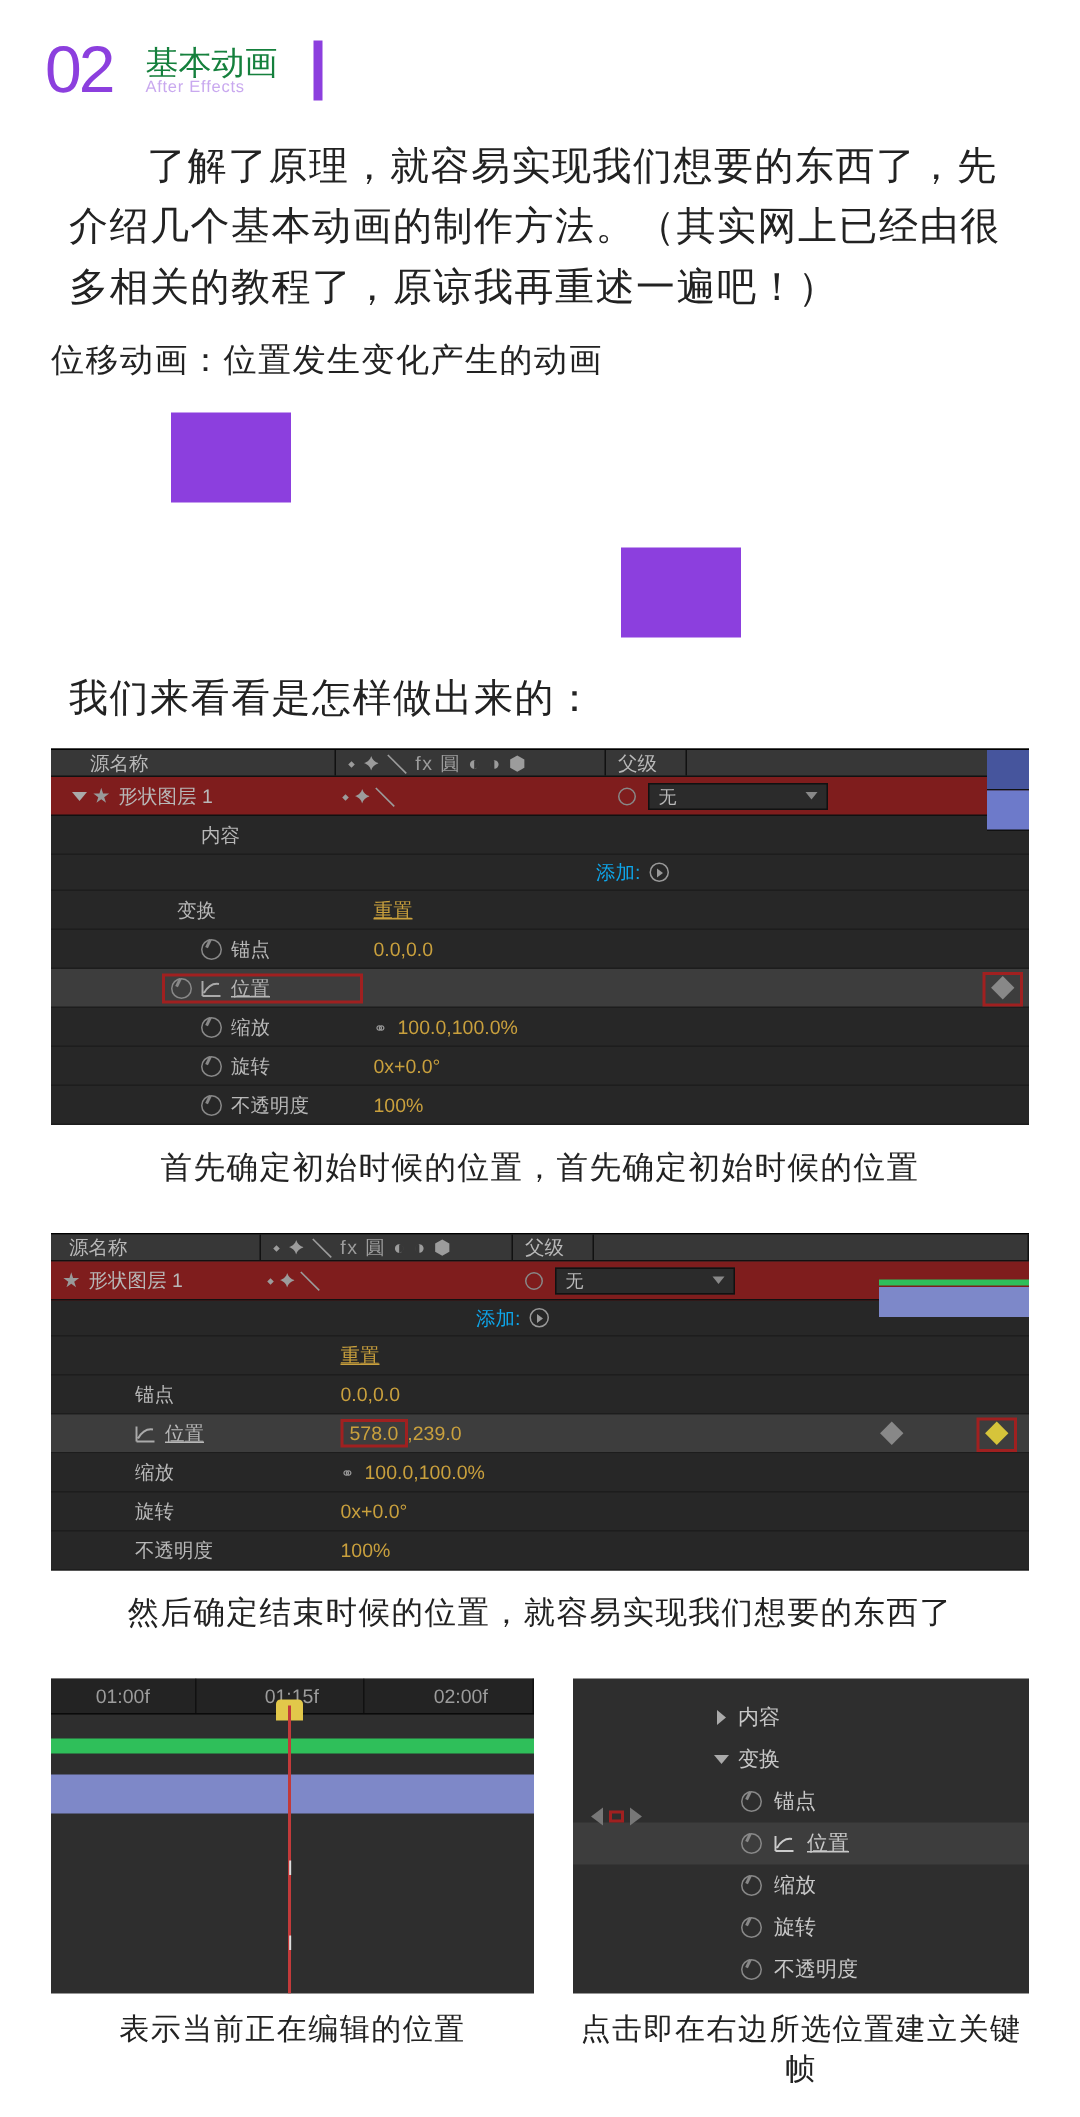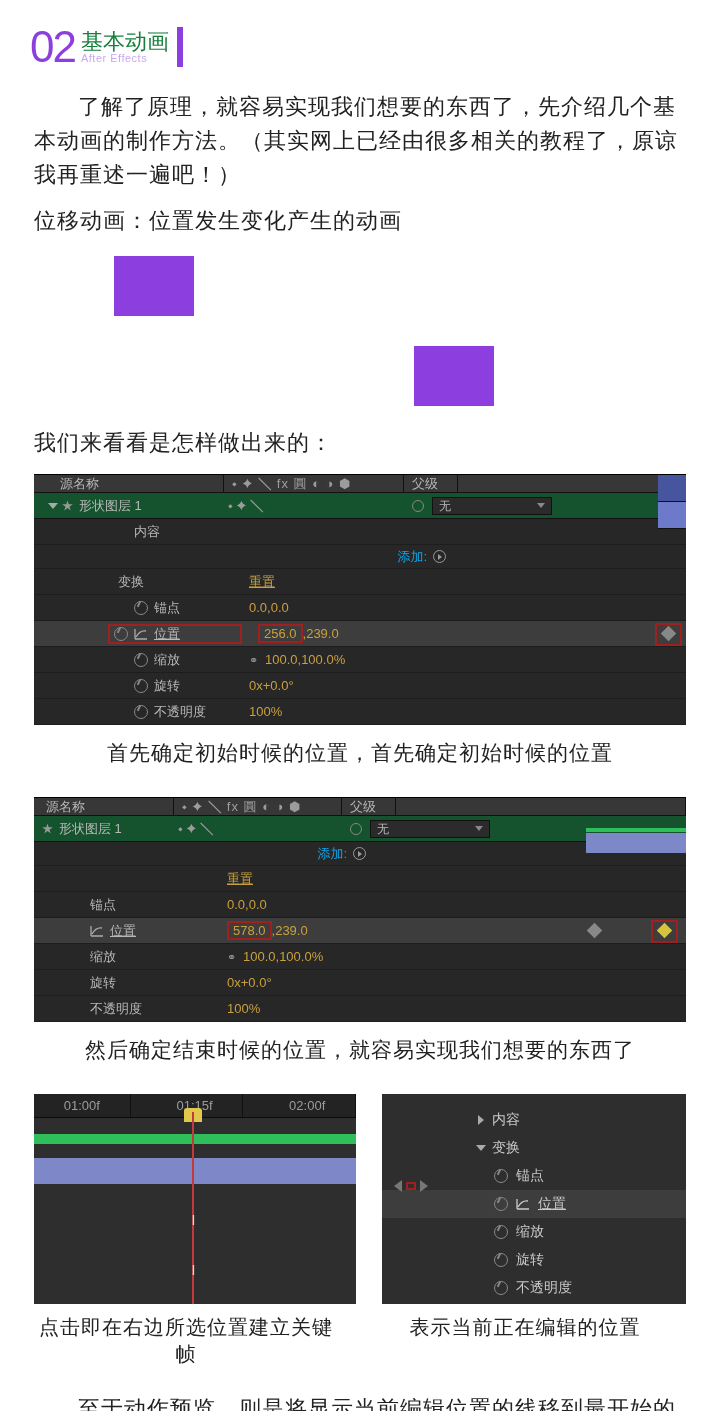--- a/index.html
+++ b/index.html
@@ -1,39 +1,39 @@
 <!DOCTYPE html>
 <html><head>
 <meta charset="utf-8">
 <style>
   * { box-sizing: border-box; margin: 0; padding: 0; }
   body { font-family: "Microsoft YaHei", "PingFang SC", sans-serif; width: 720px; background: #fff; color: #222; }
   .page { padding: 18px 34px 40px; position: relative; }
-  .sect-head { display: flex; align-items: center; gap: 6px; margin: 4px 0 18px -4px; }
+  .sect-head { display: flex; align-items: center; gap: 22px; margin: 4px 0 18px -4px; }
   .sect-num { font-size: 44px; font-weight: 300; color: #8c3fde; letter-spacing: -2px; }
   .sect-title-wrap { display:flex; flex-direction:column; line-height:1; }
   .sect-title { font-size: 22px; color: #15803d; font-weight: 400; }
   .sect-sub { font-size: 11px; color: #c9a9ef; letter-spacing:0.5px; }
   .sect-bar { width: 6px; height: 40px; background: #8c3fde; margin-left: 2px; }
-  .para { font-size: 22px; line-height: 1.55; letter-spacing: 1px; text-indent: 2em; margin: 0 0 14px; }
+  .para { font-size: 26px; line-height: 1.55; letter-spacing: 1px; text-indent: 2em; margin: 0 12px 14px; }
   .para.noind { text-indent: 0; }
   .h2 { font-size: 22px; font-weight: 400; margin: 4px 0 20px; letter-spacing: 1px; }
   .demo-area { height: 170px; position: relative; }
   .sq { width: 80px; height: 60px; background: #8c3fde; position: absolute; }
   .sq1 { left: 80px; top: 0; }
   .sq2 { left: 380px; top: 90px; }
 
   .ae-panel { background:#272727; color:#b8b8b8; font-size:13px; line-height:1; margin:10px 0 14px; border-top:1px solid #000; }
   .ae-hdr { display:flex; align-items:center; background:#373737; height:18px; border-bottom:1px solid #111; }
   .ae-hdr .cell { padding:0 8px; border-right:1px solid #111; height:100%; display:flex; align-items:center; gap:4px; }
   .ae-hdr .src { width:190px; padding-left:26px;}
   .ae-hdr .fx  { width:180px; letter-spacing:1px; color:#9c9c9c;}
   .ae-hdr .par { width:54px; }
   .ae-hdr .rest{ flex:1; display:flex; align-items:center; gap:6px;}
-  .layerbar { display:flex; align-items:center; height:26px; background:#14532d; border-bottom:1px solid #111;}
+  .layerbar { display:flex; align-items:center; height:26px; background:#7f1d1d; border-bottom:1px solid #111;}
   .layerbar .c1{ width:190px; display:flex; align-items:center; gap:6px; padding-left:16px;}
   .twirl { width:0;height:0;border-top:5px solid transparent;border-bottom:5px solid transparent;border-left:6px solid #aaa; }
   .twirl.open{ transform:rotate(90deg);}
   .star{ width:11px;height:11px;background:#999; clip-path: polygon(50% 0,61% 35%,98% 35%,68% 57%,79% 91%,50% 70%,21% 91%,32% 57%,2% 35%,39% 35%);}
   .layerbar .c2{ width:180px; display:flex; align-items:center; gap:4px; padding-left:4px; color:#9c9c9c;}
   .layerbar .c3{ flex:1; display:flex; align-items:center; gap:8px; padding-left:8px;}
   .link-ic{ width:12px;height:12px;border:1.5px solid #888;border-radius:50%; position:relative;}
   .dd{ width:120px; height:18px; background:#2b2b2b; border:1px solid #111; display:flex; align-items:center; justify-content:space-between; padding:0 6px; font-size:12px;}
   .dd .dtw{ width:0;height:0;border-left:4px solid transparent;border-right:4px solid transparent;border-top:5px solid #888;}
   .addrow{ display:flex; align-items:center; justify-content:flex-end; height:24px; padding-right:240px; color:#0ea5e9; gap:6px; border-bottom:1px solid #1d1d1d;}
@@ -175,23 +175,20 @@
             <span class="sw"></span>
           <span class="grline">
               <svg viewBox="0 0 14 12">
                 <path d="M1 11 L1 1 M1 11 L13 11 M2 9 Q6 2 12 3" fill="none" stroke="#aaa" stroke-width="1.3"></path>
               </svg>
             </span>
           <span style="text-decoration:underline">位置</span>
           </span>
       </span>
       <span style="width:16px"></span>
-      <span class="val">
-        <span class="hl"><span>256.0</span></span><span>,239.0</span>
-      </span>
       <span class="hl" style="position:absolute;right:4px;top:2px;padding:3px 6px">
         <span style="display:inline-block;width:11px;height:11px;background:#888;transform:rotate(45deg)"></span>
       </span>
     </div>
     <div class="prow">
       <span class="ind"></span>
       <span class="lab">
           <span class="sw"></span>
           <span>缩放</span>
         </span>
@@ -356,19 +353,19 @@
         </div>
       <div class="kf-nav">
         <span class="kn-tri kn-l"></span>
         <span class="hl2"><span class="kn-d"></span></span>
         <span class="kn-tri kn-r"></span>
       </div>
     </div>
   </div>
 
   <div class="row3-caps">
+    <div class="c l">表示当前正在编辑的位置</div>
     <div class="c">点击即在右边所选位置建立关键帧</div>
-    <div class="c l">表示当前正在编辑的位置</div>
   </div>
 
   <p class="para">至于动作预览，则是将显示当前编辑位置的线移到最开始的位置，然后按下键盘的空格键，即可完成预览。</p>
 
 </div>
 
 </body></html>

